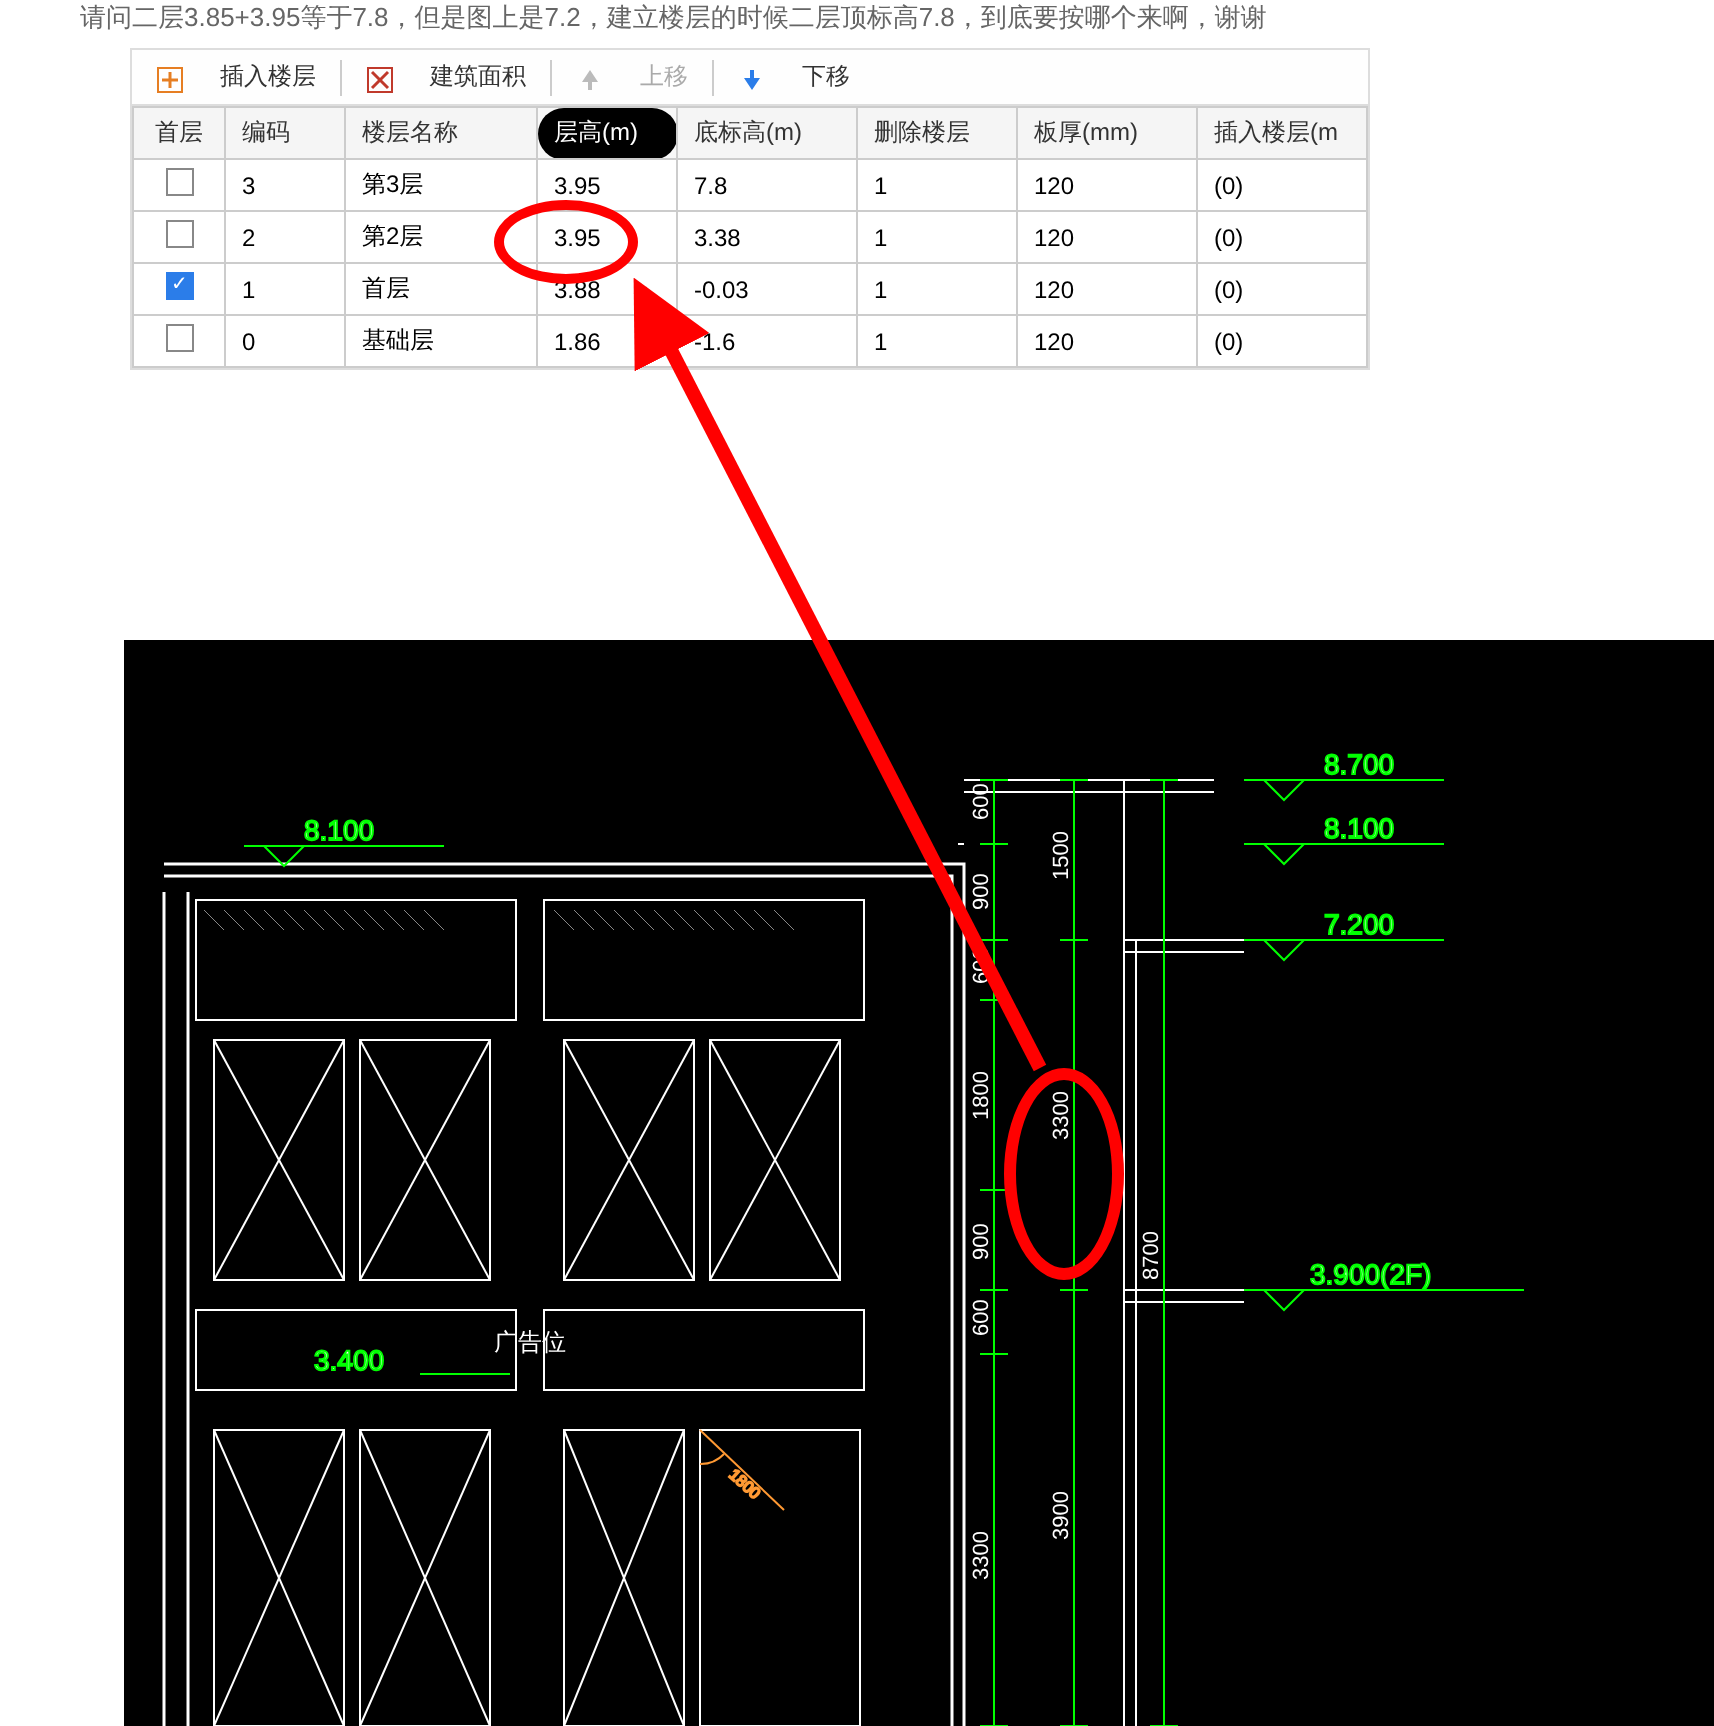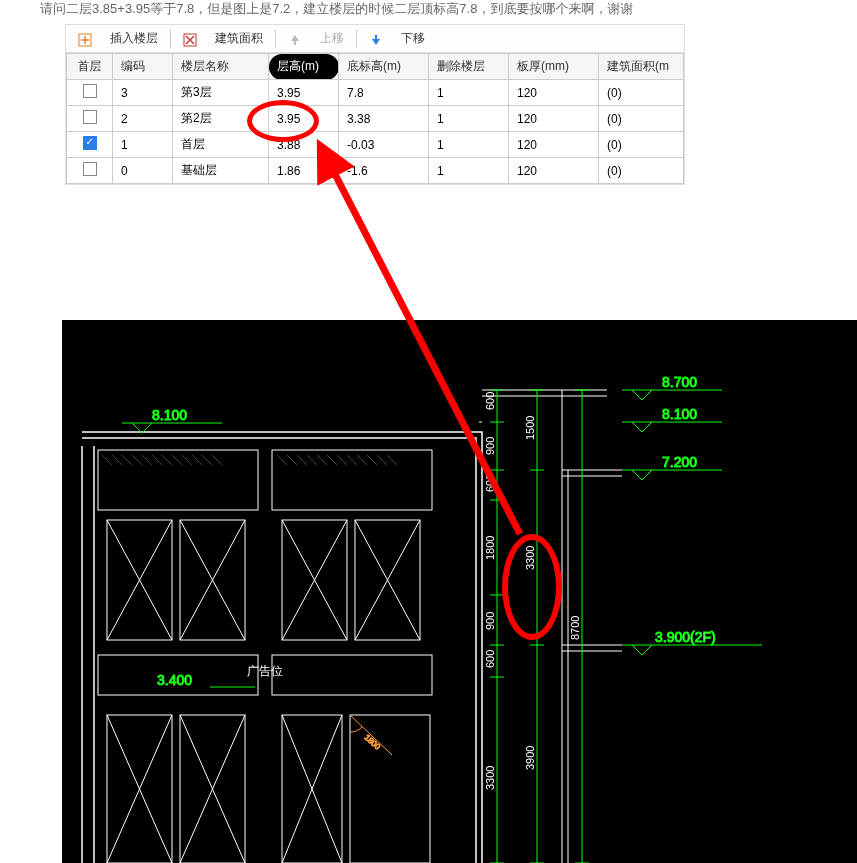--- a/index.html
+++ b/index.html
@@ -190,21 +190,21 @@
   <table>
     <thead>
       <tr>
         <th class="checkbox-cell">首层</th>
         <th style="width:60px">编码</th>
         <th style="width:96px">楼层名称</th>
         <th class="highlight" style="width:70px">层高(m)</th>
         <th style="width:90px">底标高(m)</th>
         <th style="width:80px">删除楼层</th>
         <th style="width:90px">板厚(mm)</th>
-        <th>建筑面积(m</th>
+        <th>插入楼层(m</th>
       </tr>
     </thead>
     <tbody id="table-body">
         <tr>
     <td class="checkbox-cell"><span class="checkbox "></span></td>
     <td>3</td>
     <td>第3层</td>
     <td>3.95</td>
     <td>7.8</td>
     <td>1</td>

